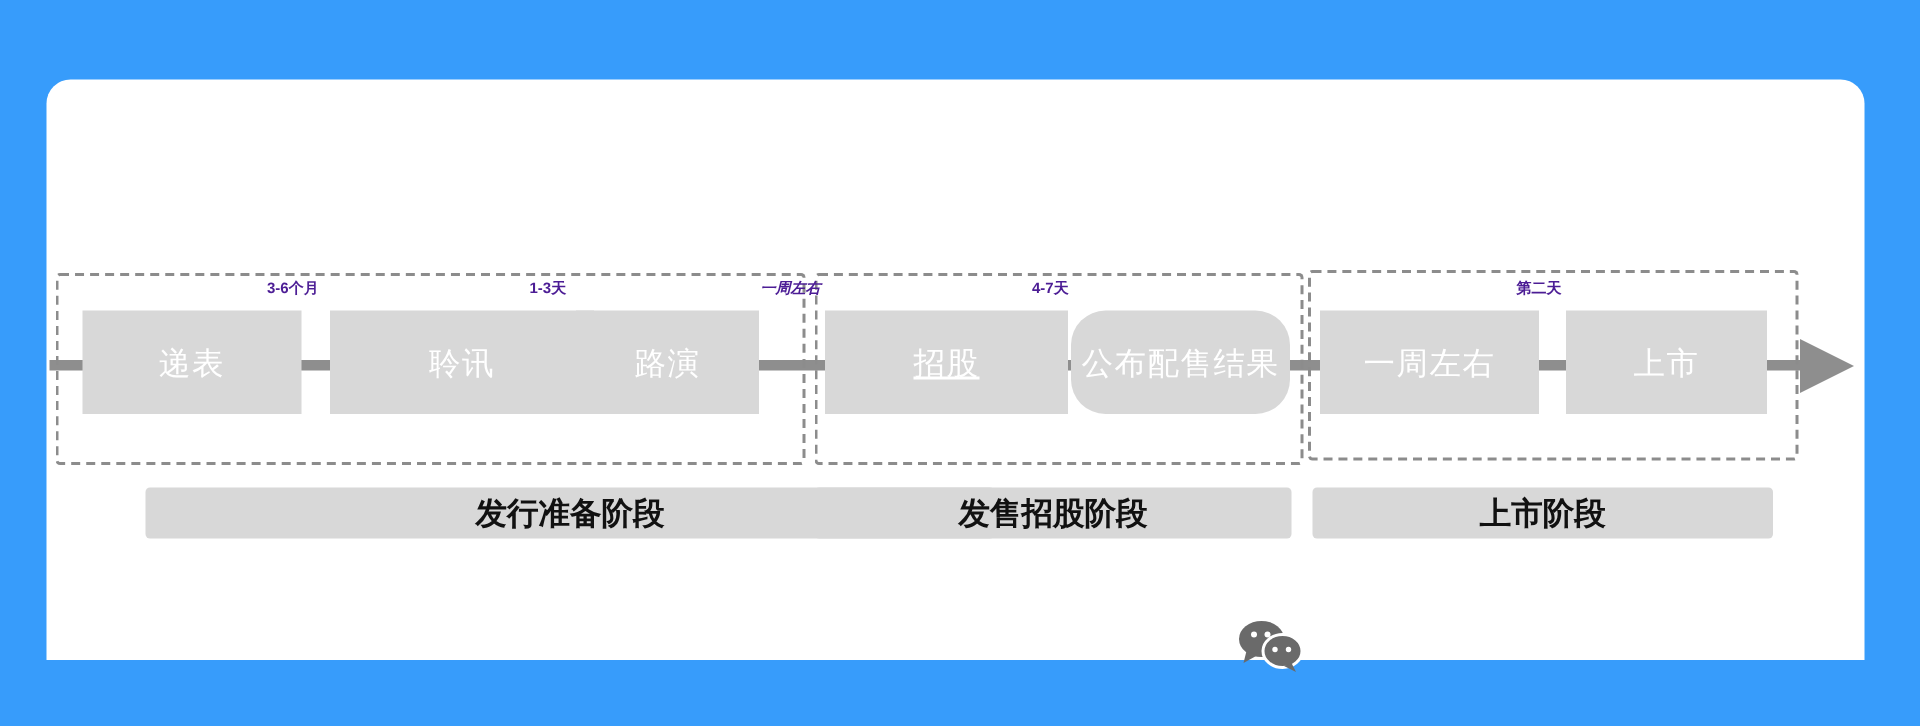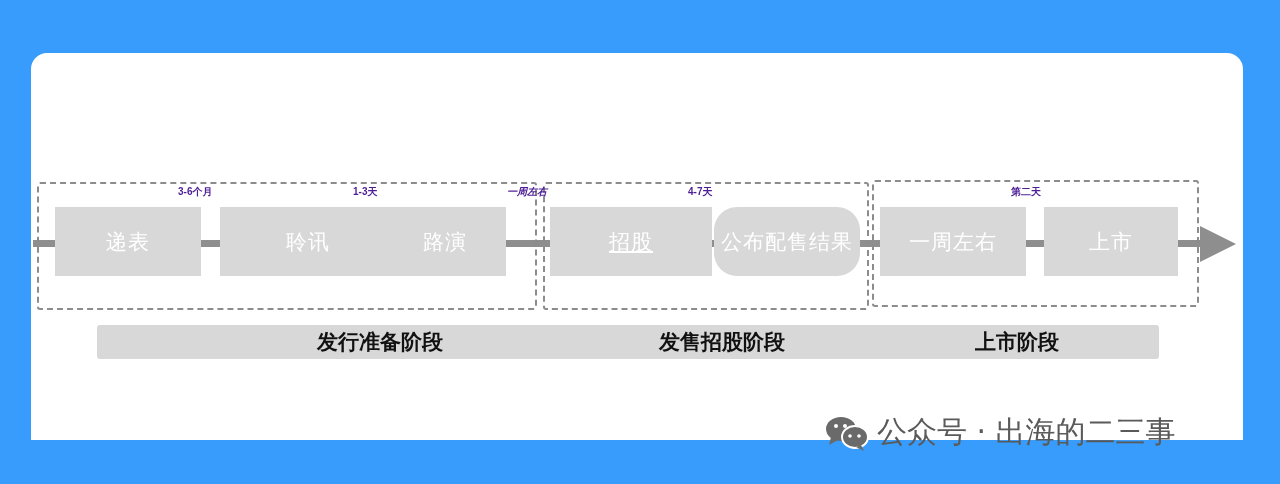--- a/index.html
+++ b/index.html
@@ -34,30 +34,29 @@
 
 <div class="step" style="left:55px;width:146px;">递表</div>
 <div class="step" style="left:220px;width:176px;">聆讯</div>
 <div class="step" style="left:384px;width:122px;">路演</div>
 <div class="step" style="left:550px;width:162px;text-decoration:underline;">招股</div>
 <div class="step" style="left:714px;width:146px;border-radius:23px;">公布配售结果</div>
 <div class="step" style="left:880px;width:146px;">一周左右</div>
 <div class="step" style="left:1044px;width:134px;">上市</div>
 
 <div class="phase" style="left:57px;width:566px;margin-left:40px;">发行准备阶段</div>
-<div class="phase" style="left:563px;width:318px;">发售招股阶段</div>
-<div class="phase" style="left:875px;width:284px;">上市阶段</div>
+<div class="phase" style="left:543px;width:318px;">发售招股阶段</div>
+<div class="phase" style="left:875px;width:307px;">上市阶段</div>
 
 <div class="wm">
   <span style="display:inline-block;width:44px;height:36px;position:relative;margin-right:8px;">
     <svg width="44" height="36" viewBox="0 0 44 36">
       <ellipse cx="16" cy="14" rx="15" ry="12" fill="#6a6a6a"></ellipse>
       <path d="M6 22 L4 30 L13 25 Z" fill="#6a6a6a"></path>
       <ellipse cx="30" cy="22" rx="13" ry="11" fill="#6a6a6a" stroke="#fff" stroke-width="2"></ellipse>
       <path d="M36 30 L39 36 L31 32 Z" fill="#6a6a6a"></path>
       <circle cx="11" cy="11" r="2" fill="#fff"></circle>
       <circle cx="20" cy="11" r="2" fill="#fff"></circle>
       <circle cx="25" cy="21" r="1.8" fill="#fff"></circle>
       <circle cx="34" cy="21" r="1.8" fill="#fff"></circle>
     </svg>
   </span>
-  <span class="txt">公众号 · 出海的二三事</span>
 </div>
 
 </body></html>

